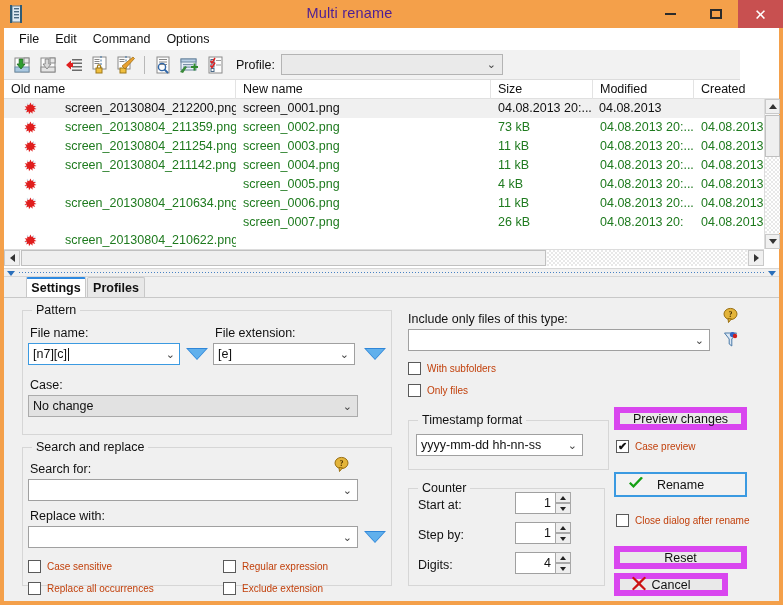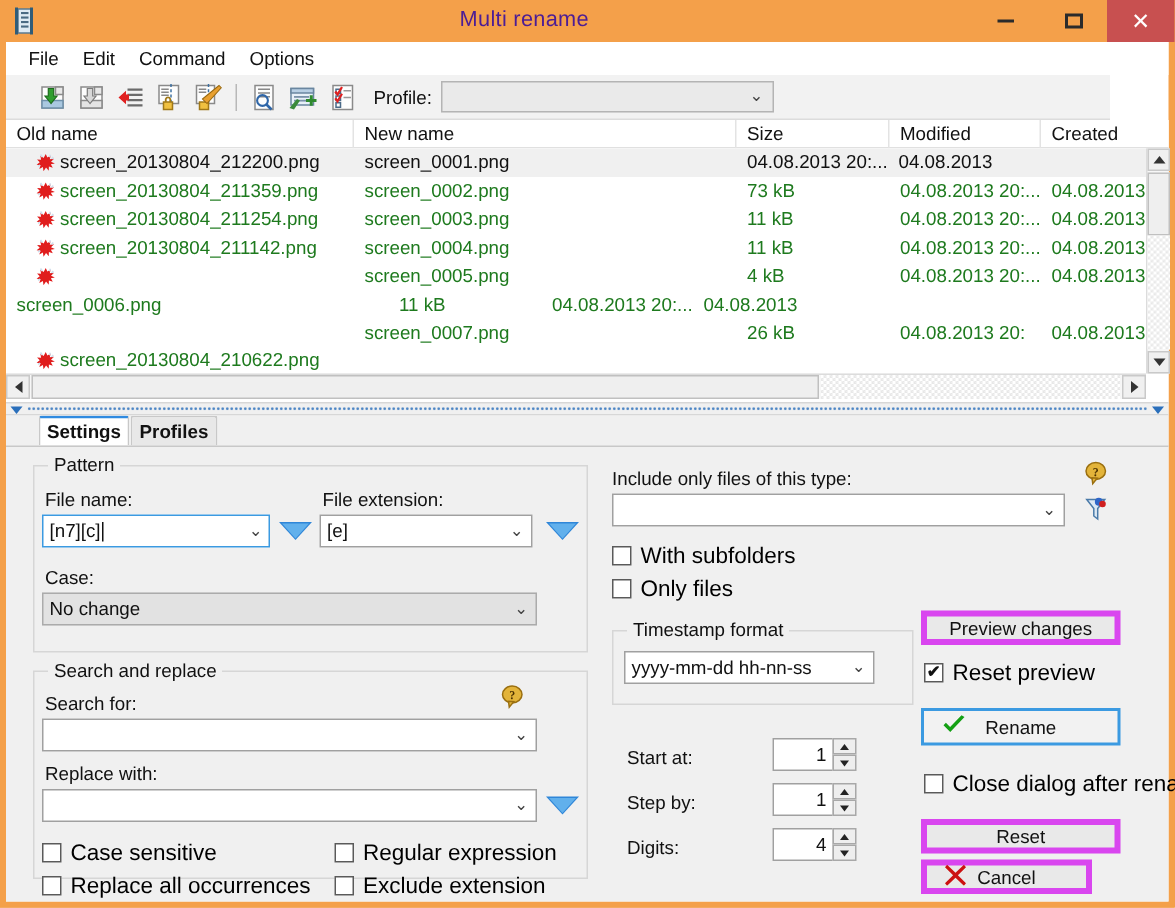--- a/index.html
+++ b/index.html
@@ -62,21 +62,21 @@
     padding:2px 8px; font-size:12.5px; color:#111; cursor:default;
     white-space:nowrap;
   }
 
   
   .toolbar {
     position:absolute; left:0; top:22px; width:736px; height:30px;
     background:#f2f2f2;
     border-bottom:1px solid #dcdcdc;
     display:flex; align-items:center;
-    padding-left:18px;
+    padding-left:5px;
   }
   .tb-btn {
     width:26px; height:26px;
     display:flex; align-items:center; justify-content:center;
     cursor:default;
   }
   .tb-sep { width:1px; height:18px; background:#b8b8b8; margin:0 5px; }
   .profile-label {
     margin-left:8px; margin-right:6px; font-size:12.5px; color:#111;
   }
@@ -107,21 +107,21 @@
     overflow:hidden; background:#ffffff;
   }
   .lv-row { display:flex; height:19px; align-items:center; }
   .lv-row.selected { background:#f0f0f0; }
   .lv-cell {
     height:19px; line-height:19px; font-size:12.5px;
     padding-left:7px; overflow:hidden; white-space:nowrap;
     color:#1e7a1e;
   }
   .lv-row.selected .lv-cell { color:#111111; }
-  .cell-old { display:flex; align-items:center; padding-left:20px; }
+  .cell-old { display:flex; align-items:center; padding-left:20px;gap:25px; }
   .splat {
     width:13px; height:13px; margin-right:3px; flex:0 0 13px;
     position:relative;
   }
   .oldname-text { overflow:hidden; white-space:nowrap; }
 
   
   .vscroll {
     position:absolute; right:0; top:19px; width:15px; height:150px;
     background:#f7f7f7; border-left:1px solid #dcdcdc;
@@ -269,24 +269,24 @@
     border-top:10px solid #61b0ec;
   }
 
   .cb { position:absolute; display:flex; align-items:center; cursor:default; }
   .cb-box {
     width:13px; height:13px; background:#ffffff; border:1px solid #5a5a5a;
     margin-right:6px; flex:0 0 13px;
     display:flex; align-items:center; justify-content:center;
   }
   .cb-check { font-size:11px; color:#111; line-height:1; font-weight:bold; }
-  .cb-label { font-size:15px; color:#000000; white-space:nowrap; }
+  .cb-label { font-size:10px; color:#c2410c; white-space:nowrap; }
 
   .btn {
-    position:absolute; background:#e9e9e9; border:4px solid #d946ef;
+    position:absolute; background:#e9e9e9; border:6px solid #d946ef;
     font-size:12.5px; color:#111;
     display:flex; align-items:center; justify-content:center;
     cursor:default;
   }
   .btn.focus { border:2px solid #3b9ae1; background:#f2f2f2; }
   .btn-icon { position:absolute; left:12px; top:50%; transform:translateY(-50%); }
 
   .spin-wrap { position:absolute; height:22px; }
   .spin-field {
     position:absolute; left:0; top:0; height:22px;
@@ -503,20 +503,27 @@
                   <path d="M6.5 0.6 L7.6 3 L9.8 1.6 L9.2 4.1 L12 3.9 L10 5.8 L12.6 7 L9.9 7.5 L11.2 9.9 L8.6 9 L8.5 11.8 L6.7 9.7 L5 12.2 L4.6 9.4 L2.2 10.6 L3 8.1 L0.4 7.8 L2.5 6.2 L0.7 4.3 L3.4 4.5 L2.9 1.9 L5.1 3.3 Z" fill="#e01d1d"></path>
                   <path d="M3 1 L4.2 2.6 M9.6 1.2 L9 2.9 M1.3 8.8 L2.8 8.1 M11.5 2.6 L10.4 4" stroke="#cfe0ee" stroke-width="1.1" fill="none"></path>
                 </svg></span>
             </div>
             <div class="lv-cell" style="width: 255px;">screen_0005.png</div>
             <div class="lv-cell" style="width: 102px;">4 kB</div>
             <div class="lv-cell" style="width: 101px;">04.08.2013 20:...</div>
             <div class="lv-cell" style="width: 70px;">04.08.2013 2</div>
           </div>
           <div class="lv-row">
+            <div class="lv-cell cell-old" style="width: 232px;">
+              <span class="splat"><svg width="13" height="13" viewBox="0 0 13 13">
+                  <path d="M6.5 0.6 L7.6 3 L9.8 1.6 L9.2 4.1 L12 3.9 L10 5.8 L12.6 7 L9.9 7.5 L11.2 9.9 L8.6 9 L8.5 11.8 L6.7 9.7 L5 12.2 L4.6 9.4 L2.2 10.6 L3 8.1 L0.4 7.8 L2.5 6.2 L0.7 4.3 L3.4 4.5 L2.9 1.9 L5.1 3.3 Z" fill="#e01d1d"></path>
+                  <path d="M3 1 L4.2 2.6 M9.6 1.2 L9 2.9 M1.3 8.8 L2.8 8.1 M11.5 2.6 L10.4 4" stroke="#cfe0ee" stroke-width="1.1" fill="none"></path>
+                </svg></span>
+              <span class="oldname-text">screen_20130804_210634.png</span>
+            </div>
             <div class="lv-cell" style="width: 255px;">screen_0006.png</div>
             <div class="lv-cell" style="width: 102px;">11 kB</div>
             <div class="lv-cell" style="width: 101px;">04.08.2013 20:...</div>
             <div class="lv-cell" style="width: 70px;">04.08.2013 2</div>
           </div>
           <div class="lv-row">
             <div class="lv-cell cell-old" style="width: 232px; margin-top: 36px;">
               <span class="splat"><svg width="13" height="13" viewBox="0 0 13 13">
                   <path d="M6.5 0.6 L7.6 3 L9.8 1.6 L9.2 4.1 L12 3.9 L10 5.8 L12.6 7 L9.9 7.5 L11.2 9.9 L8.6 9 L8.5 11.8 L6.7 9.7 L5 12.2 L4.6 9.4 L2.2 10.6 L3 8.1 L0.4 7.8 L2.5 6.2 L0.7 4.3 L3.4 4.5 L2.9 1.9 L5.1 3.3 Z" fill="#e01d1d"></path>
                   <path d="M3 1 L4.2 2.6 M9.6 1.2 L9 2.9 M1.3 8.8 L2.8 8.1 M11.5 2.6 L10.4 4" stroke="#cfe0ee" stroke-width="1.1" fill="none"></path>
@@ -662,20 +669,23 @@
       </div>
 
       <div class="group" style="left:404px; top:122px; width:201px; height:50px;">
         <div class="group-title">Timestamp format</div>
       </div>
       <div class="combo" style="left:412px; top:136px; width:167px;">
         <span>yyyy-mm-dd hh-nn-ss</span>
         <span class="chev">⌄</span>
       </div>
 
+      <div class="group" style="left:404px; top:190px; width:197px; height:98px;">
+        <div class="group-title">Counter</div>
+      </div>
 
       <div class="lbl" style="left:414px; top:200px;">Start at:</div>
       <div class="spin-wrap" style="left:511px; top:194px; width:57px;">
         <div class="spin-field" style="width:41px;">1</div>
         <div class="spin-btns" style="left:40px;">
           <div class="spin-b">
               <div class="arrow-up-t"></div>
             </div>
           <div class="spin-b">
               <div class="arrow-down-t"></div>
@@ -708,21 +718,21 @@
             </div>
         </div>
       </div>
 
       <div class="btn" style="left:610px; top:109px; width:133px; height:23px;">Preview changes</div>
 
       <div class="cb" style="left:612px; top:142px;">
         <div class="cb-box">
           <span class="cb-check">✔</span>
         </div>
-        <div class="cb-label">Reset preview</div>
+        <div class="cb-label">Case preview</div>
       </div>
 
       <div class="btn focus" style="left:610px; top:174px; width:133px; height:25px;">
         <span class="btn-icon">
           <svg width="16" height="14" viewBox="0 0 16 14">
             <path d="M1 7 L5.5 11.5 L15 1.5 L13 0.3 L5.4 8.2 L2.6 5.4 Z" fill="#14a014"></path>
           </svg>
         </span>
         <span>Rename</span>
       </div>

